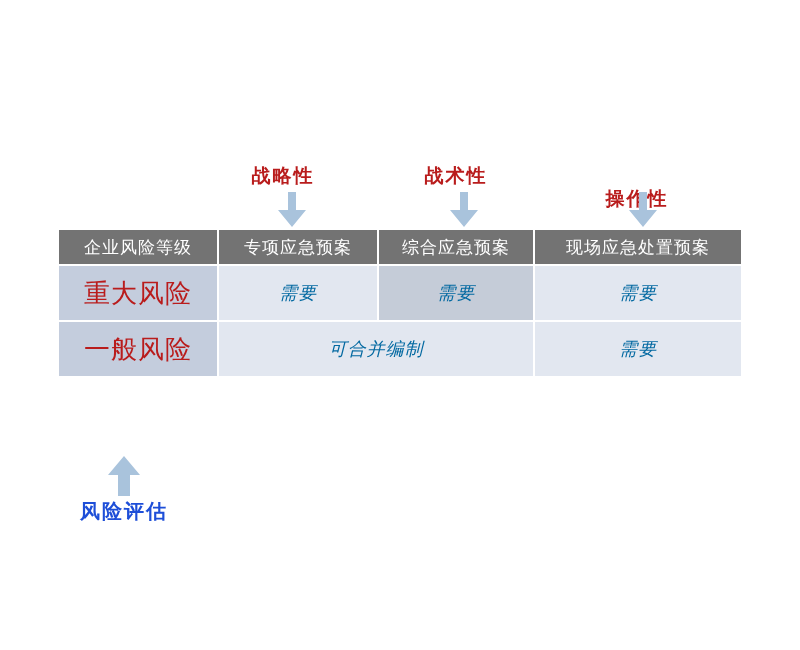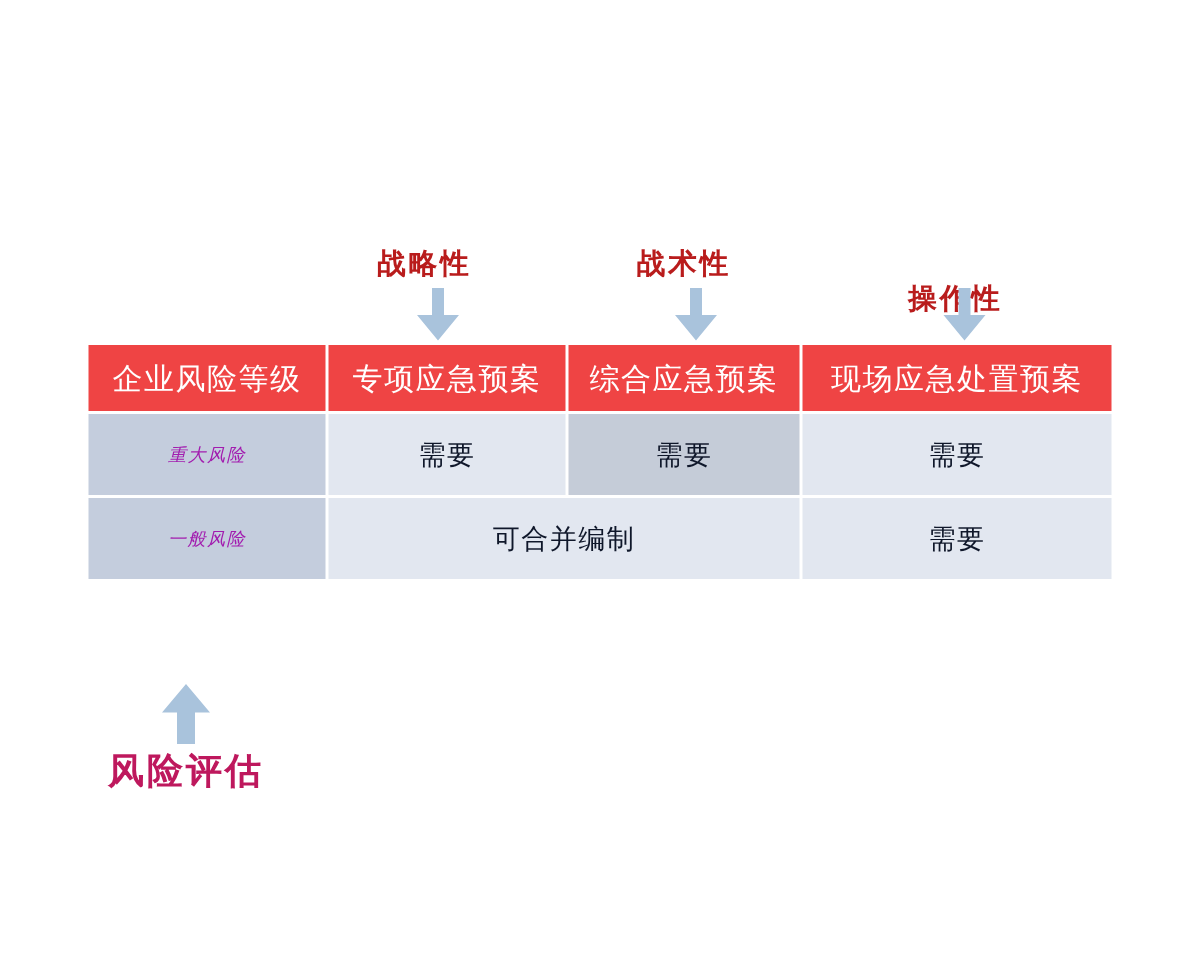--- a/index.html
+++ b/index.html
@@ -56,63 +56,63 @@
   #matrix-table th,
   #matrix-table td {
     padding: 0;
     margin: 0;
     text-align: center;
     vertical-align: middle;
     font-weight: normal;
   }
 
   thead th {
-    height: 44px;
-    background: #ef4444;
+    height: 34px;
+    background: #737373;
     color: #ffffff;
-    font-size: 20px;
+    font-size: 17px;
     font-weight: 600;
     letter-spacing: 1px;
     white-space: nowrap;
   }
   thead th.col-risk  { width: 158px; }
   thead th.col-comp  { width: 158px; }
   thead th.col-spec  { width: 154px; }
   thead th.col-site  { width: 206px; font-family: Liberation Serif, serif; }
 
   tbody tr { height: 54px; }
 
   td.rowhead {
     background: #c4cddd;
-    color: #a21caf;
-    font-size: 12px;
+    color: #b91c1c;
+    font-size: 26px;
     letter-spacing: 1px;
-    font-style: italic;
   }
   td.cell {
     background: #e2e7f0;
-    color: #0f172a;
+    color: #0369a1;
     font-size: 18px;
     letter-spacing: 1px;
+    font-style: italic;
   }
   td.cell.accent {
     background: #c5ccd8;
   }
 
   
   #risk-assessment-label {
     position: absolute;
     left: 124px;
     top: 498px;
     transform: translateX(-50%);
     font-family: "Liberation Serif", "DejaVu Serif", serif;
-    font-size: 24px;
+    font-size: 20px;
     font-weight: 700;
     letter-spacing: 2px;
-    color: #be185d;
+    color: #1d4ed8;
     white-space: nowrap;
   }
 </style>
 </head>
 <body>
 
 <div id="stage">
 
   <div class="top-label" style="left:283px; top:163px;">战略性</div>
   <div class="top-label" style="left:456px; top:163px;">战术性</div>

